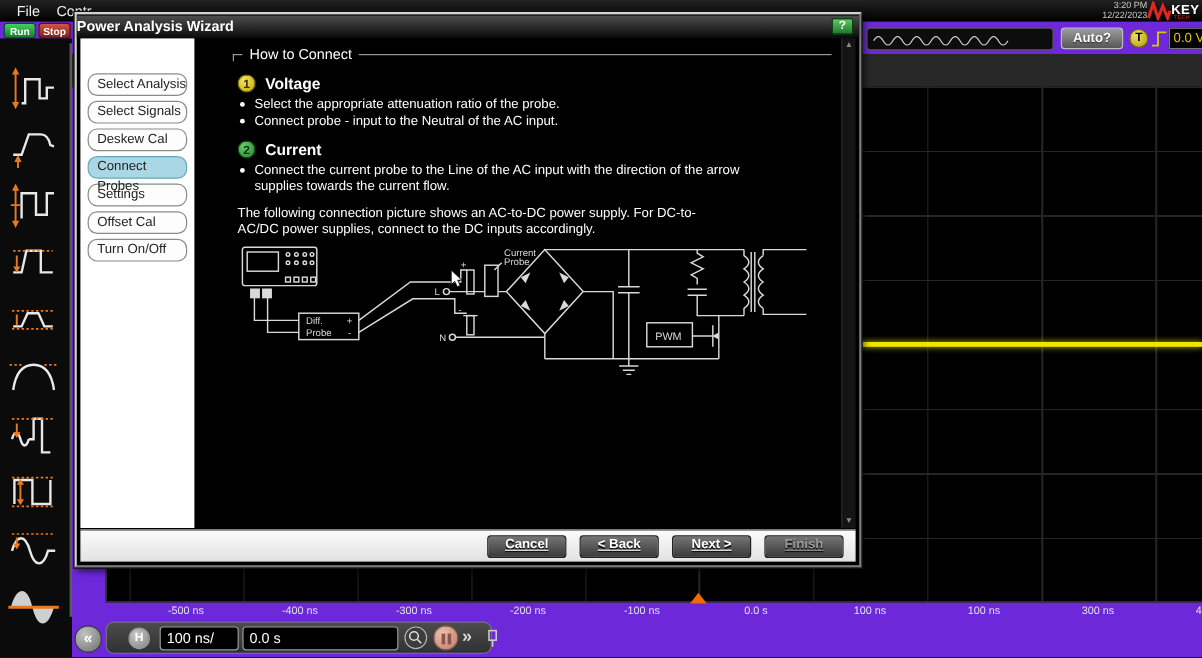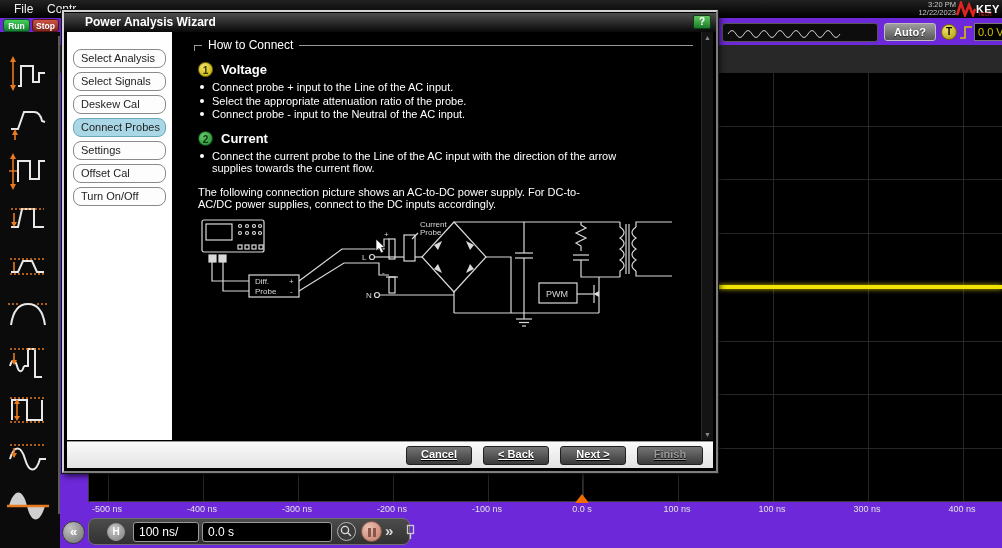--- a/index.html
+++ b/index.html
@@ -27,21 +27,21 @@
   .statusband{position:absolute;left:60px;top:45px;width:942px;height:27px;background:#282828;border-bottom:1px solid #3a3a3a;}
   .plot{position:absolute;left:88px;top:72px;width:914px;height:430px;background:#000;
         border-left:1px solid #3a3a3a;border-bottom:1px solid #3a3a3a;box-sizing:border-box;
         background-image:repeating-linear-gradient(to right,#262626 0 1px,transparent 1px 95px),
                          repeating-linear-gradient(to bottom,#262626 0 1px,transparent 1px 53.75px);
         background-position:19px 0,0 0;}
   .trig-vline{position:absolute;left:582px;top:72px;width:1px;height:430px;background:#2e2e2e;}
   .trace{position:absolute;left:89px;top:285px;width:913px;height:4px;background:#f2e400;
          box-shadow:0 0 5px rgba(242,228,0,.85);}
   .tickrow{position:absolute;left:88px;top:504px;width:914px;height:13px;}
-  .tick{position:absolute;top:0;transform:translateX(-50%);color:#e0e0e0;font-size:9px;white-space:nowrap;}
+  .tick{position:absolute;top:0;transform:translateX(-50%);color:#e0e0e0;font-size:9px;white-space:nowrap;margin-left:48px;}
   .trig-marker{position:absolute;left:575px;top:494px;width:0;height:0;
                border-left:7px solid transparent;border-right:7px solid transparent;border-bottom:9px solid #f06a00;}
   
   .preview{position:absolute;left:722px;top:23px;width:156px;height:19px;background:#0d0d0d;
            border:1px solid #555;border-radius:3px;box-sizing:border-box;}
   .autobtn{position:absolute;left:884px;top:23px;width:52px;height:18px;border-radius:3px;
            background:linear-gradient(#9d9d9d,#565656);border:1px solid #bdbdbd;box-sizing:border-box;
            color:#fff;font-weight:bold;font-size:11px;text-align:center;line-height:16px;text-shadow:0 1px 1px #222;cursor:pointer;}
   .tcircle{position:absolute;left:941px;top:24px;width:16px;height:16px;border-radius:50%;
            background:radial-gradient(circle at 35% 30%,#efe06a,#b09c00);border:1px solid #756800;box-sizing:border-box;
@@ -67,26 +67,26 @@
   .pausecircle{position:absolute;left:272px;top:2px;width:21px;height:21px;border-radius:50%;
           background:radial-gradient(circle at 35% 30%,#ecc0b0,#bf7a68);border:1px solid #8a5a4a;box-sizing:border-box;cursor:pointer;}
   .pausecircle .bar{position:absolute;top:6px;width:3px;height:9px;background:#8a564a;}
   .chev{position:absolute;left:296px;top:3px;color:#d8d8d8;font-size:15px;font-weight:bold;cursor:pointer;}
   .pinicon{position:absolute;left:315px;top:5px;cursor:pointer;}
   
   .dialog{position:absolute;left:62px;top:10px;width:656px;height:463px;background:#000;z-index:50;
           border:2px solid;border-color:#d2d2d2 #7e7e7e #7e7e7e #d2d2d2;outline:1px solid #141414;box-sizing:border-box;
           box-shadow:2px 3px 6px rgba(0,0,0,.7);}
   .dlg-title{position:absolute;left:0;top:1px;right:0;height:19px;background:linear-gradient(#4d4d4d,#090909);
-          color:#fff;font-weight:bold;font-size:12px;line-height:18px;padding-left:21px;}
+          color:#fff;font-weight:bold;font-size:12px;line-height:18px;padding-left:0;}
   .dlg-help{position:absolute;right:5px;top:2px;width:18px;height:14px;border-radius:2px;
           background:linear-gradient(#62c862,#1c7a2c);border:1px solid #0c3f14;box-sizing:border-box;
           color:#fff;font-weight:bold;font-size:10px;text-align:center;line-height:12px;cursor:pointer;}
   .dlg-body{position:absolute;left:3px;right:3px;top:20px;bottom:31px;background:#000;}
-  .navpanel{position:absolute;left:0;top:0;bottom:0;width:105px;background:#fff;padding-top:14px;box-sizing:border-box;}
+  .navpanel{position:absolute;left:0;top:0;bottom:0;width:95px;background:#fff;padding-top:26px;box-sizing:border-box;}
   .nav-btn{margin:3px 6px 4px 6px;height:17px;border:1px solid #8a8a8a;border-radius:8px;background:#fdfdfd;
            font-size:11px;color:#222;line-height:16px;padding-left:7px;cursor:pointer;box-sizing:content-box;}
   .nav-btn.active{background:#a9d7e5;border-color:#6aa7bb;}
   .content{position:absolute;left:119px;right:12px;top:0;bottom:0;background:#000;color:#fff;padding:4px 8px;box-sizing:border-box;overflow:hidden;}
   .grp-head{display:flex;align-items:center;margin-top:2px;}
   .grp-head .lead{width:7px;height:5px;border-top:1px solid #999;border-left:1px solid #999;margin-top:5px;}
   .grp-head .lbl{font-size:12px;color:#fff;padding:0 6px;}
   .grp-head .rule{flex:1;border-top:1px solid #999;margin-top:1px;}
   .sec{margin-top:10px;margin-left:4px;}
   .sec-head{display:flex;align-items:center;}
@@ -286,24 +286,20 @@
         </div>
 
         <div class="sec">
           <div class="sec-head">
             <span class="numcirc yellow">1</span>
             <span class="sec-title">Voltage</span>
           </div>
           <ul class="blist">
               <li>
                 <span class="dot"></span>
-                <span class="txt">Connect probe + input to the Line of the AC input.</span>
-              </li>
-              <li>
-                <span class="dot"></span>
                 <span class="txt">Select the appropriate attenuation ratio of the probe.</span>
               </li>
               <li>
                 <span class="dot"></span>
                 <span class="txt">Connect probe - input to the Neutral of the AC input.</span>
               </li>
             </ul>
         </div>
 
         <div class="sec">

